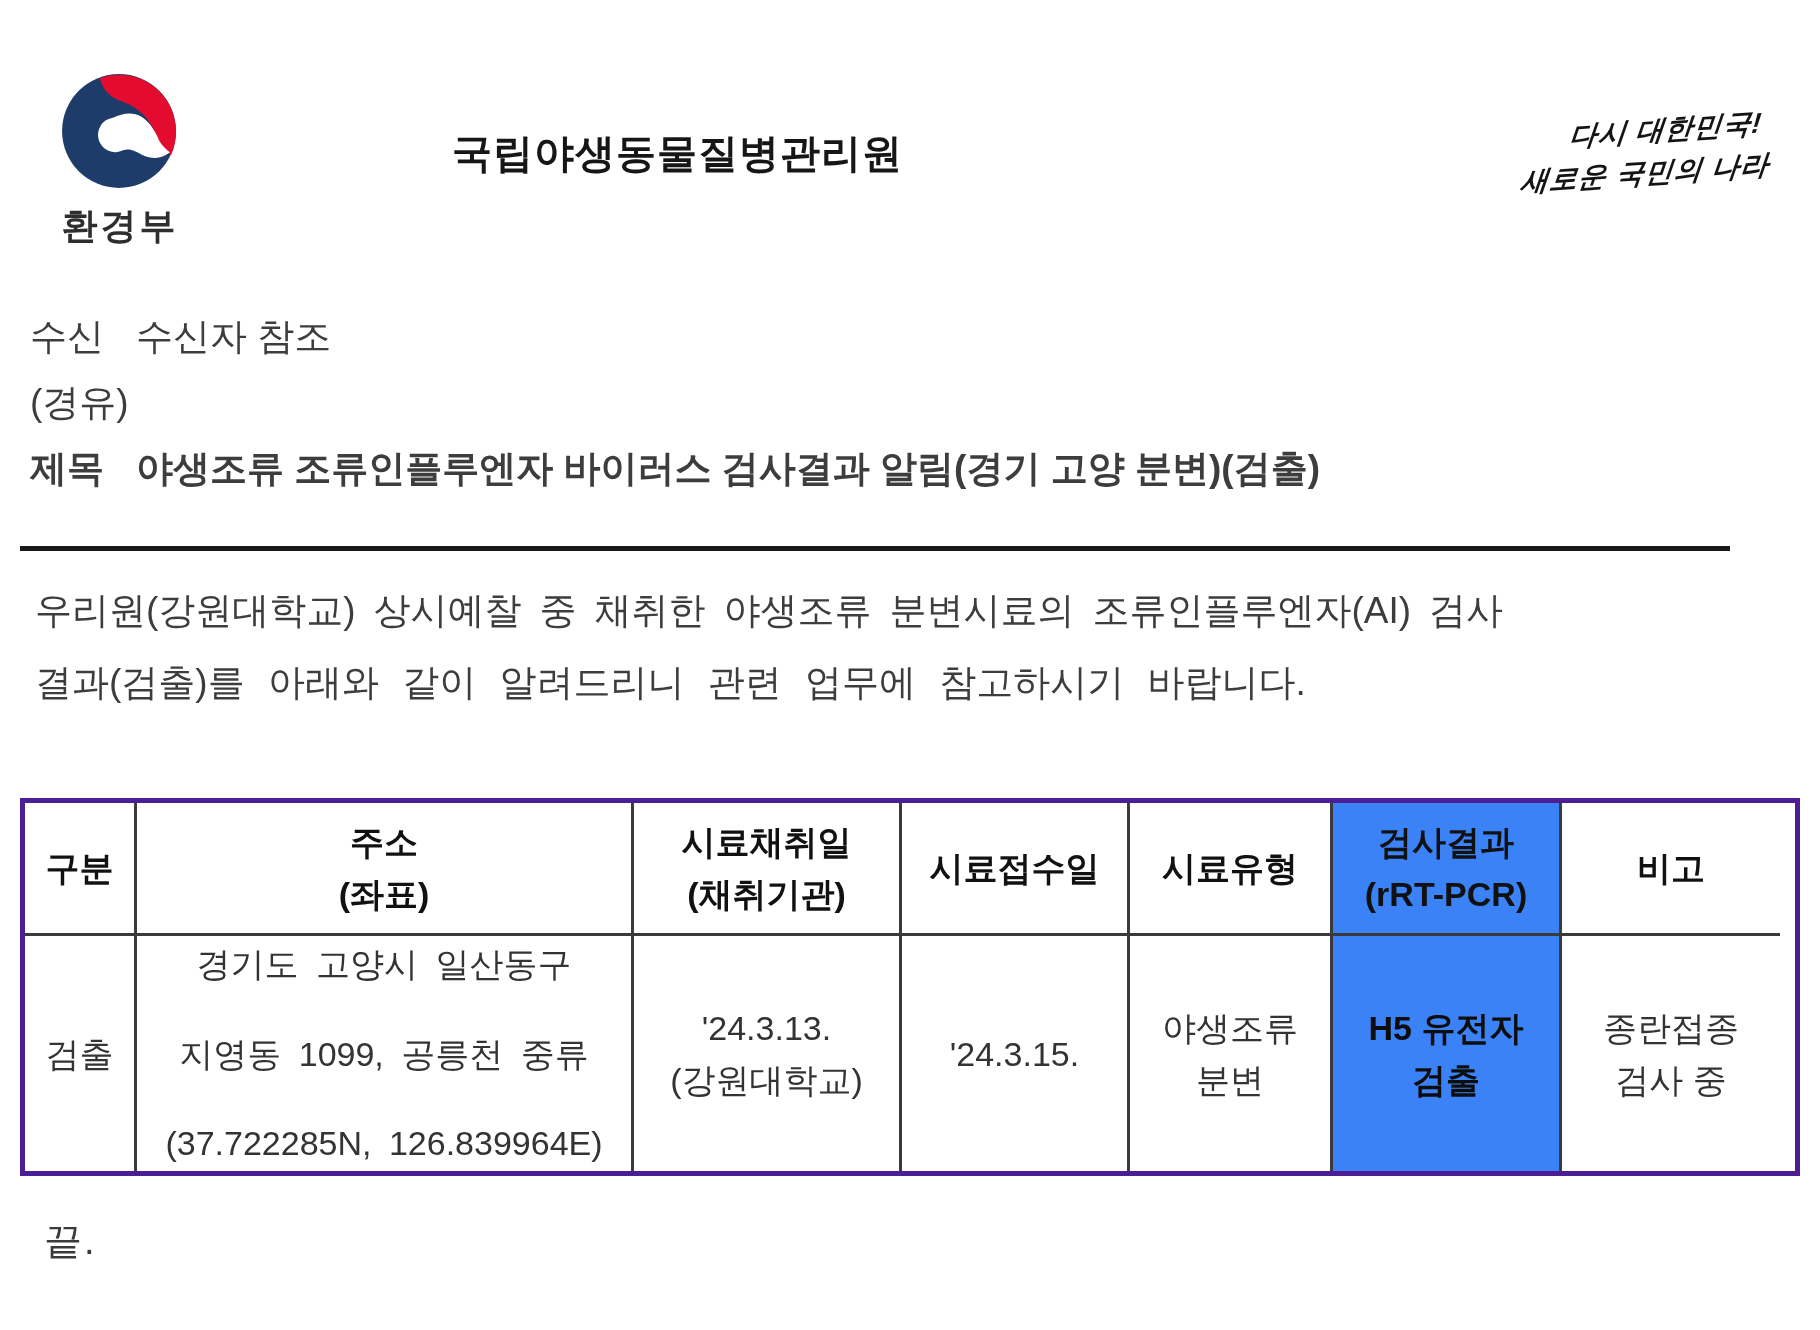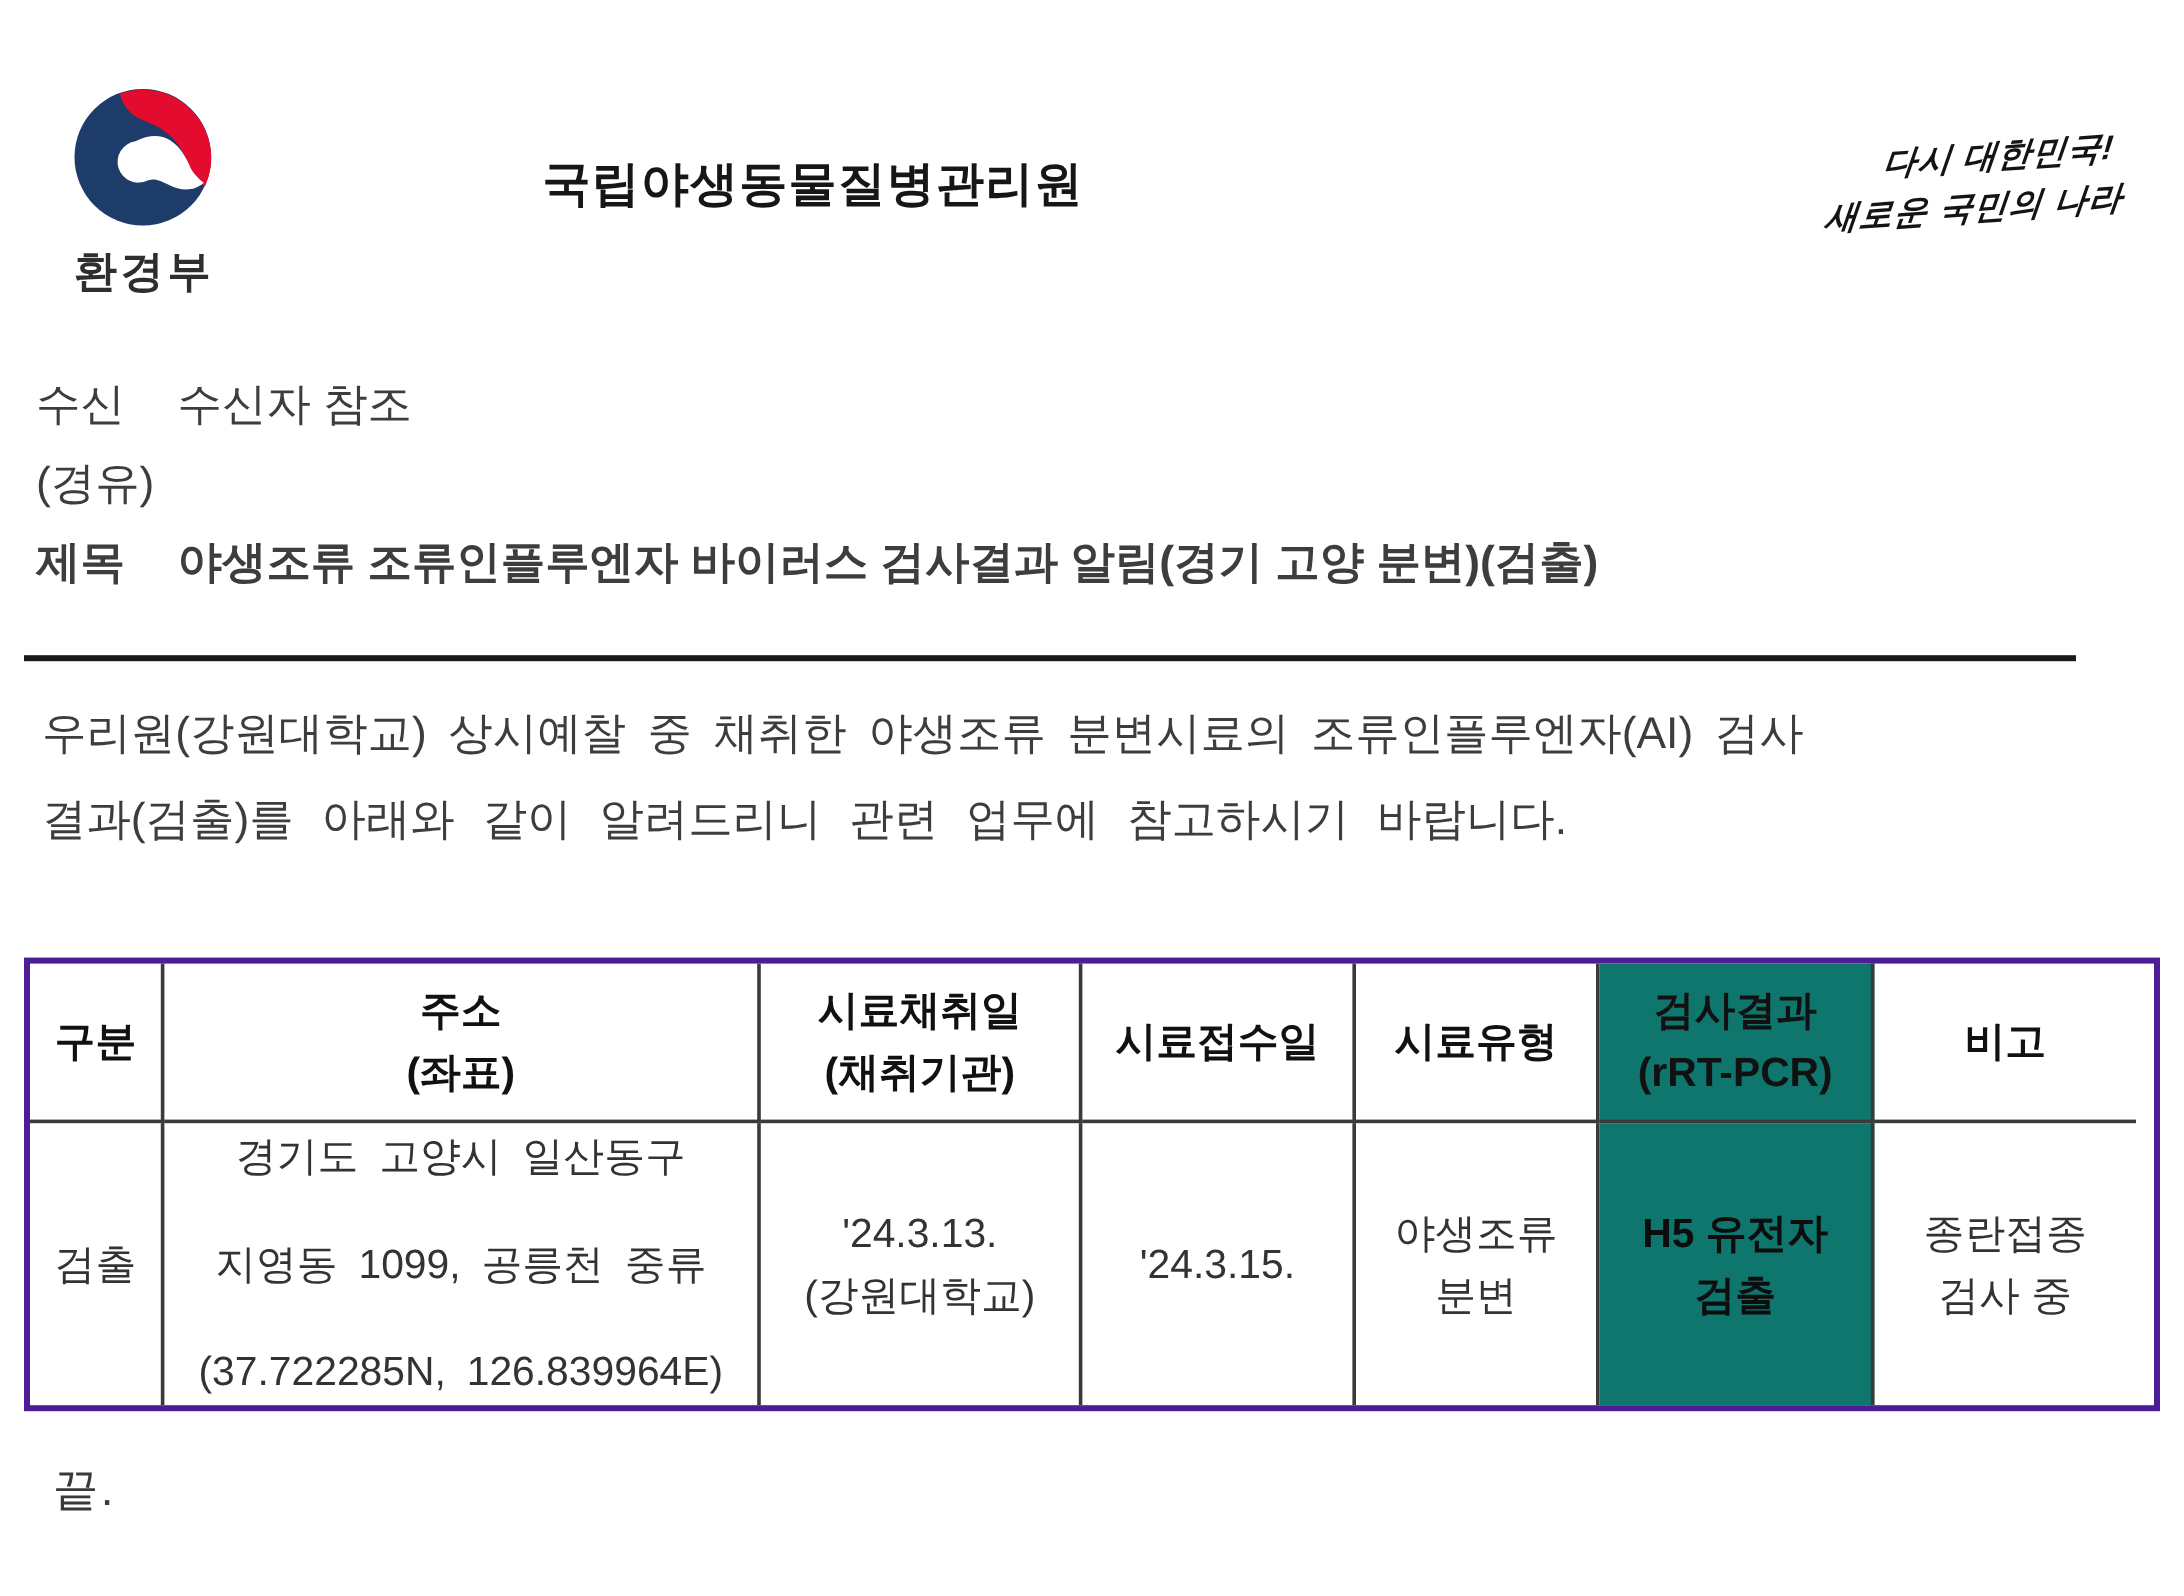--- a/index.html
+++ b/index.html
@@ -58,21 +58,21 @@
   .field-line {
     position: absolute;
     left: 30px;
     font-size: 37px;
     color: #3d3d3d;
     white-space: nowrap;
   }
   .recipient-line { top: 312px; }
   .via-line { top: 378px; }
   .subject-line { top: 444px; font-weight: bold; }
-  .field-label { margin-right: 44px; }
+  .field-label { margin-right: 32px; }
   .subject-divider {
     position: absolute;
     left: 20px; top: 546px;
     width: 1710px; height: 5px;
     background: #1a1a1a;
   }
 
   
   .body-line {
     position: absolute;
@@ -114,21 +114,21 @@
     justify-content: center;
     font-size: 34px;
     color: #333333;
     line-height: 52px;
     text-align: center;
     box-sizing: border-box;
   }
   .cell.last-col { border-right: none; }
   .cell.last-row { border-bottom: none; }
   .cell.head { font-weight: 700; color: #111111; }
-  .cell.green { background: #0f766e; }
+  .cell.green { background: #3b82f6; }
   .cell.result-cell { font-weight: 800; color: #0d0d0d; text-align: center; }
   .addr { line-height: 56px; word-spacing: 8px; justify-content: space-between; }
 
   
   .closing-text {
     position: absolute;
     left: 44px; top: 1216px;
     font-size: 38px;
     color: #3a3a3a;
     letter-spacing: 2px;

